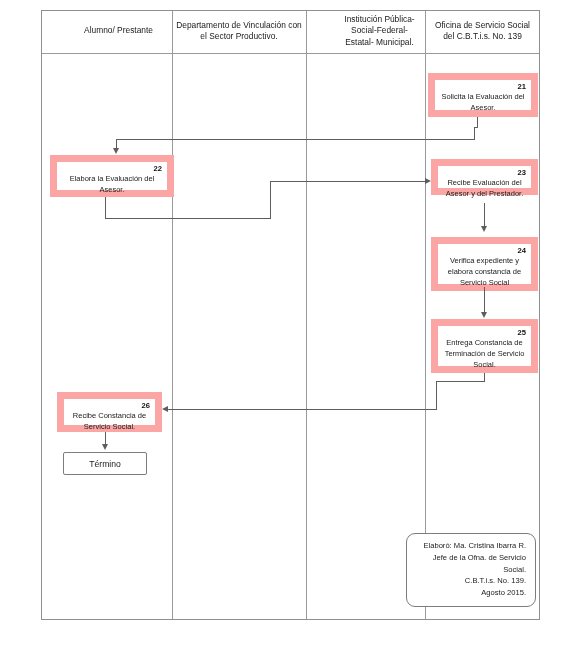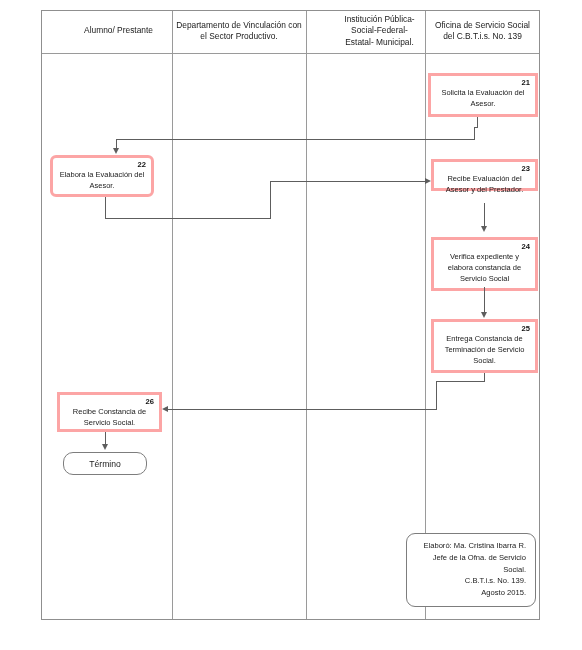--- a/index.html
+++ b/index.html
@@ -58,21 +58,21 @@
     line-height: 1.35;
     color: #1a1a1a;
     padding: 0 4px;
     box-sizing: border-box;
   }
 
   
   .pbox {
     position: absolute;
     background: #ffffff;
-    border: 3px solid #fca5a5;
+    border: 7px solid #fca5a5;
     box-sizing: border-box;
     padding: 3px 5px 19px 5px;
   }
   .pbox .pnum {
     font-size: 7.6px;
     font-weight: bold;
     text-align: right;
     line-height: 1.05;
     color: #111111;
   }
@@ -82,21 +82,21 @@
     text-align: center;
     color: #1a1a1a;
     margin-top: 1px;
   }
 
   
   .term {
     position: absolute;
     background: #ffffff;
     border: 1px solid #7d7d7d;
-    border-radius: 10px;
+    border-radius: 2px;
     box-sizing: border-box;
     display: flex;
     align-items: center;
     justify-content: center;
     font-size: 8.6px;
     color: #1a1a1a;
   }
 
   
   .note {
@@ -171,21 +171,21 @@
     <div class="ptext">Solicita  la Evaluación del Asesor.</div>
   </div>
 
   <div class="seg v" style="left:477px; top:117px; height:11px;"></div>
   <div class="seg h" style="left:474px; top:127px; width:4px;"></div>
   <div class="seg v" style="left:474px; top:127px; height:13px;"></div>
   <div class="seg h" style="left:116px; top:139px; width:359px;"></div>
   <div class="seg v" style="left:116px; top:139px; height:10px;"></div>
   <div class="arrow down" style="left:112.5px; top:148px;"></div>
 
-  <div class="pbox" style="left:50px; top:155px; width:104px; height:42px;border-radius:6px;">
+  <div class="pbox" style="left:50px; top:155px; width:124px; height:42px;">
     <div class="pnum">22</div>
     <div class="ptext">Elabora la Evaluación del Asesor.</div>
   </div>
 
   <div class="seg v" style="left:105px; top:197px; height:21px;"></div>
   <div class="seg h" style="left:105px; top:218px; width:166px;"></div>
   <div class="seg v" style="left:270px; top:181px; height:38px;"></div>
   <div class="seg h" style="left:270px; top:181px; width:156px;"></div>
   <div class="arrow right" style="left:425px; top:177.5px;"></div>
 

